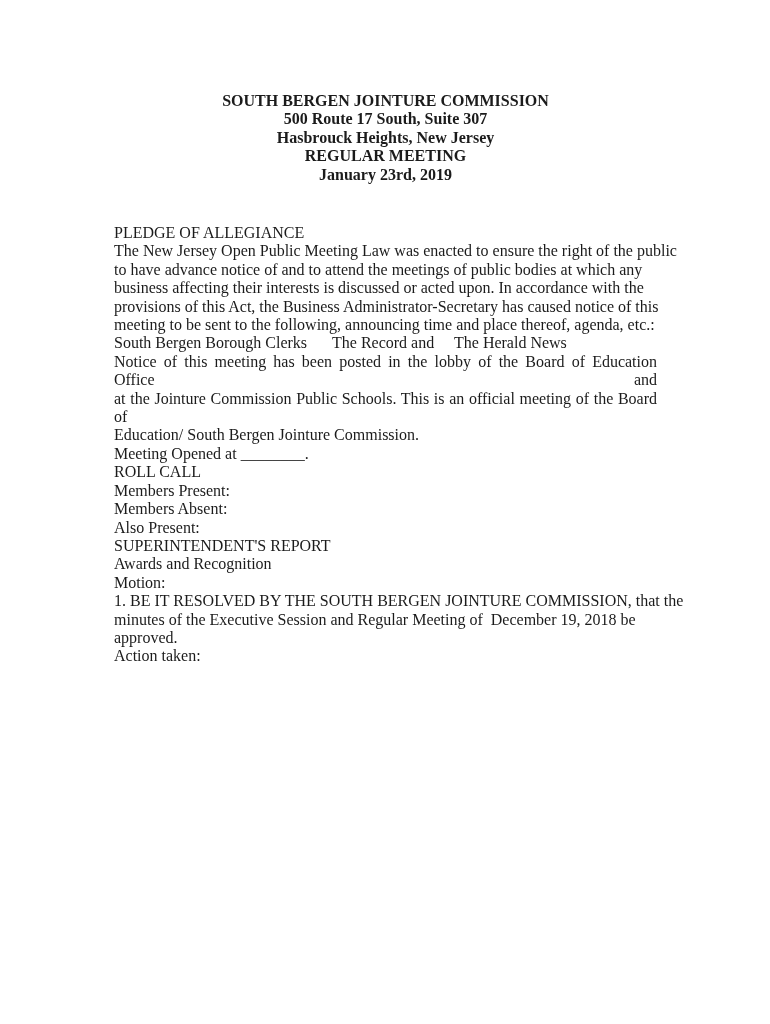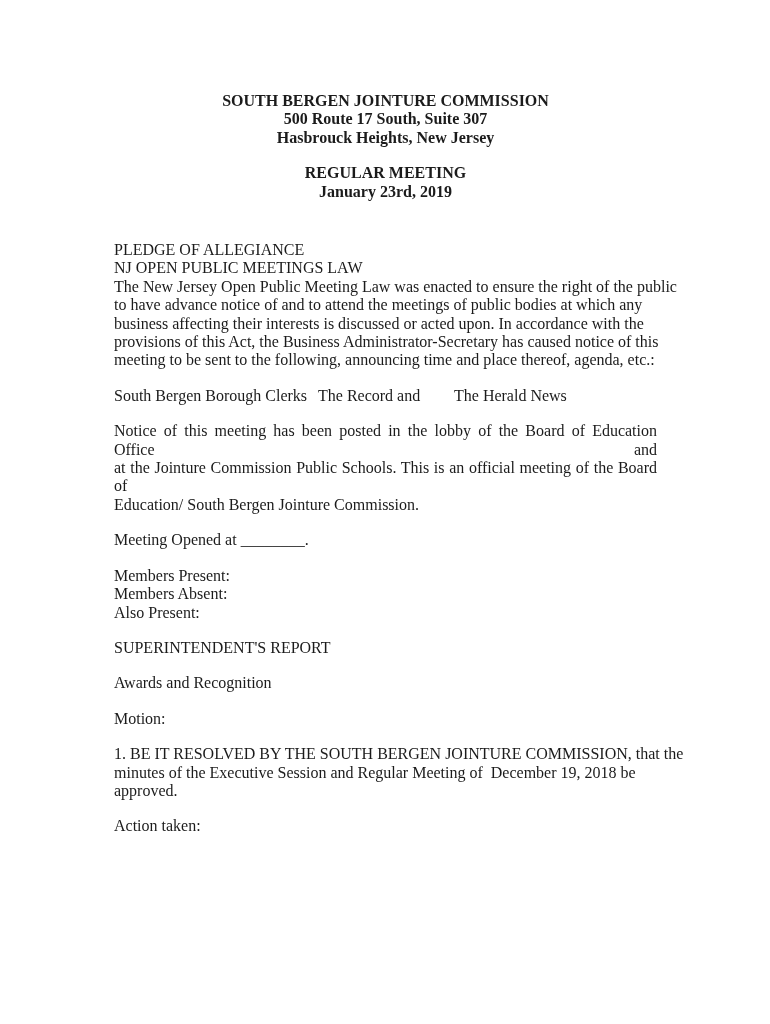--- a/index.html
+++ b/index.html
@@ -21,55 +21,54 @@
   .content {
     position: absolute;
     left: 114px;
     top: 92px;
     width: 543px;
   }
   .line { white-space: pre; }
   .center { text-align: center; }
   .bold { font-weight: bold; }
   .u { }
-  .gap { margin-top: 17px; }      
+  .gap { }      
   .gap2 { margin-top: 40px; }     
   .jline {                        
     text-align: justify;
     text-align-last: justify;
   }
   .recipients {
     position: relative;
     height: 18.4px;
   }
   .recipients span {
     position: absolute;
     top: 0;
     white-space: pre;
   }
   .recip-1 { left: 0; }
-  .recip-2 { left: 204px; }
+  .recip-2 { left: 218px; }
   .recip-3 { left: 340px; }
 </style>
 </head>
 <body>
 
 <div class="page">
   <div class="content">
 
     <div class="header-block">
       <div class="line center bold">SOUTH BERGEN JOINTURE COMMISSION</div>
       <div class="line center bold">500 Route 17 South, Suite 307</div>
       <div class="line center bold">Hasbrouck Heights, New Jersey</div>
       <div class="line center bold gap">REGULAR MEETING</div>
       <div class="line center bold">January 23rd, 2019</div>
     </div>
 
     <div class="line u gap2">PLEDGE OF ALLEGIANCE</div>
-    <div class="line u">NJ OPEN PUBLIC MEETINGS LAW</div>
     <div>
       <div class="line">The New Jersey Open Public Meeting Law was enacted to ensure the right of the public</div>
       <div class="line">to have advance notice of and to attend the meetings of public bodies at which any</div>
       <div class="line">business affecting their interests is discussed or acted upon. In accordance with the</div>
       <div class="line">provisions of this Act, the Business Administrator-Secretary has caused notice of this</div>
       <div class="line">meeting to be sent to the following, announcing time and place thereof, agenda, etc.:</div>
     </div>
 
     <div class="recipients gap">
       <span class="recip-1">South Bergen Borough Clerks</span>
@@ -78,20 +77,21 @@
     </div>
 
     <div class="gap">
       <div class="jline">Notice of this meeting has been posted in the lobby of the Board of Education Office and</div>
       <div class="jline">at the Jointure Commission Public Schools. This is an official meeting of the Board of</div>
       <div class="line">Education/ South Bergen Jointure Commission.</div>
     </div>
 
     <div class="line gap">Meeting Opened at ________.</div>
 
+    <div class="line u gap">ROLL CALL</div>
     <div class="gap">
       <div class="line">Members Present:</div>
       <div class="line">Members Absent:</div>
       <div class="line">Also Present:</div>
     </div>
 
     <div class="line u gap">SUPERINTENDENT'S REPORT</div>
     <div class="gap">
       <div class="line u">Awards and Recognition</div>
     </div>

